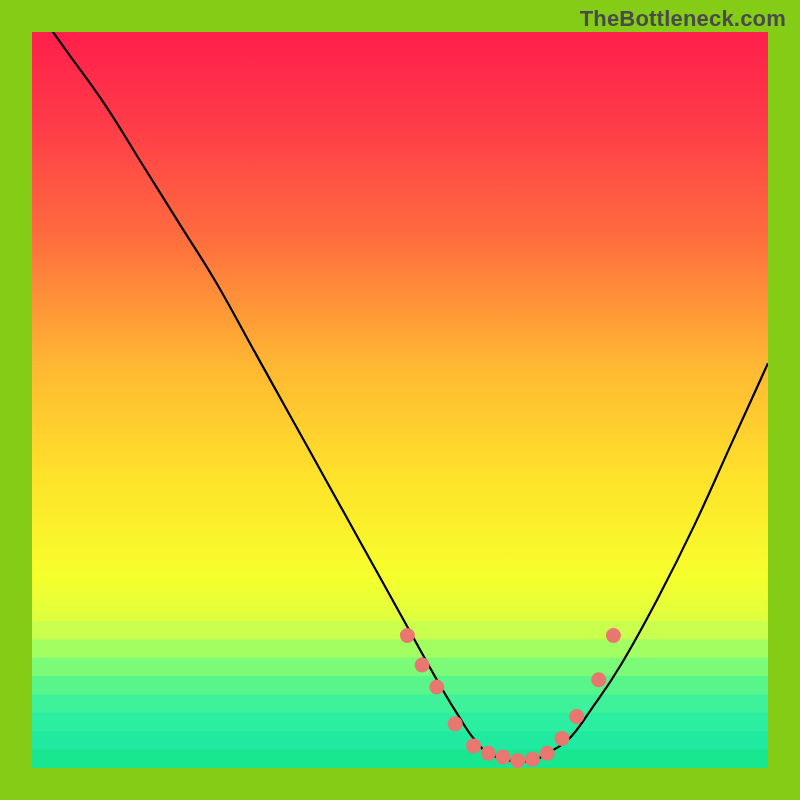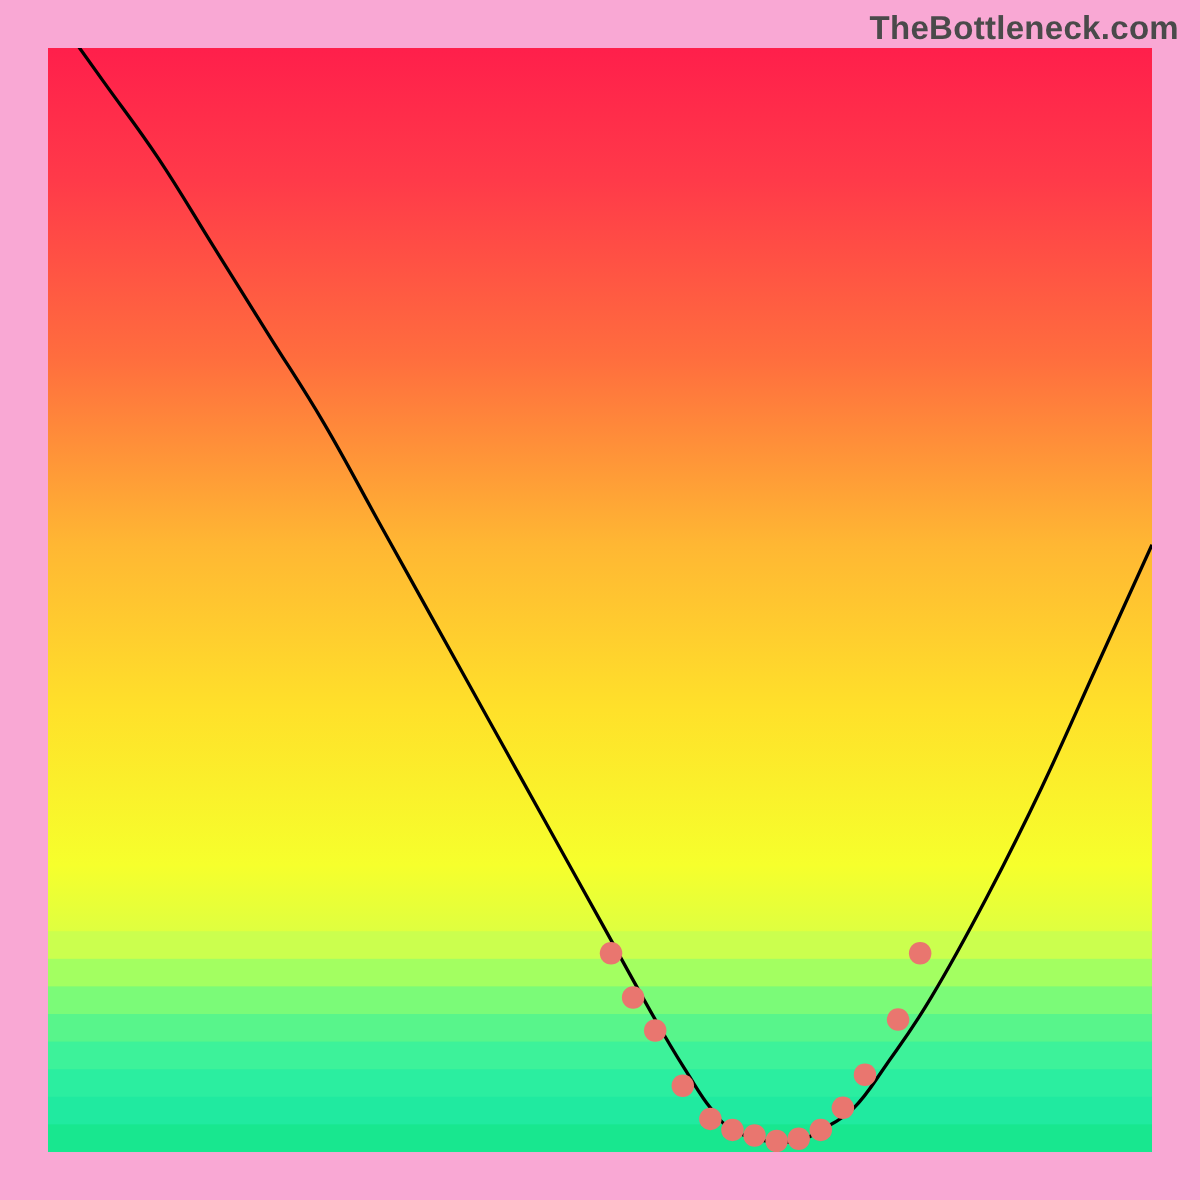--- a/index.html
+++ b/index.html
@@ -10,21 +10,21 @@
     background: #000;
     overflow: hidden;
     font-family: Arial, Helvetica, sans-serif;
   }
   .frame {
     position: absolute;
     left: 0;
     top: 0;
     width: 800px;
     height: 800px;
-    background: #f9a8d4;
+    background: #84cc16;
   }
   .plot {
     position: absolute;
     left: 32px;
     top: 32px;
     width: 736px;
     height: 736px;
     overflow: hidden;
   }
   .watermark {

